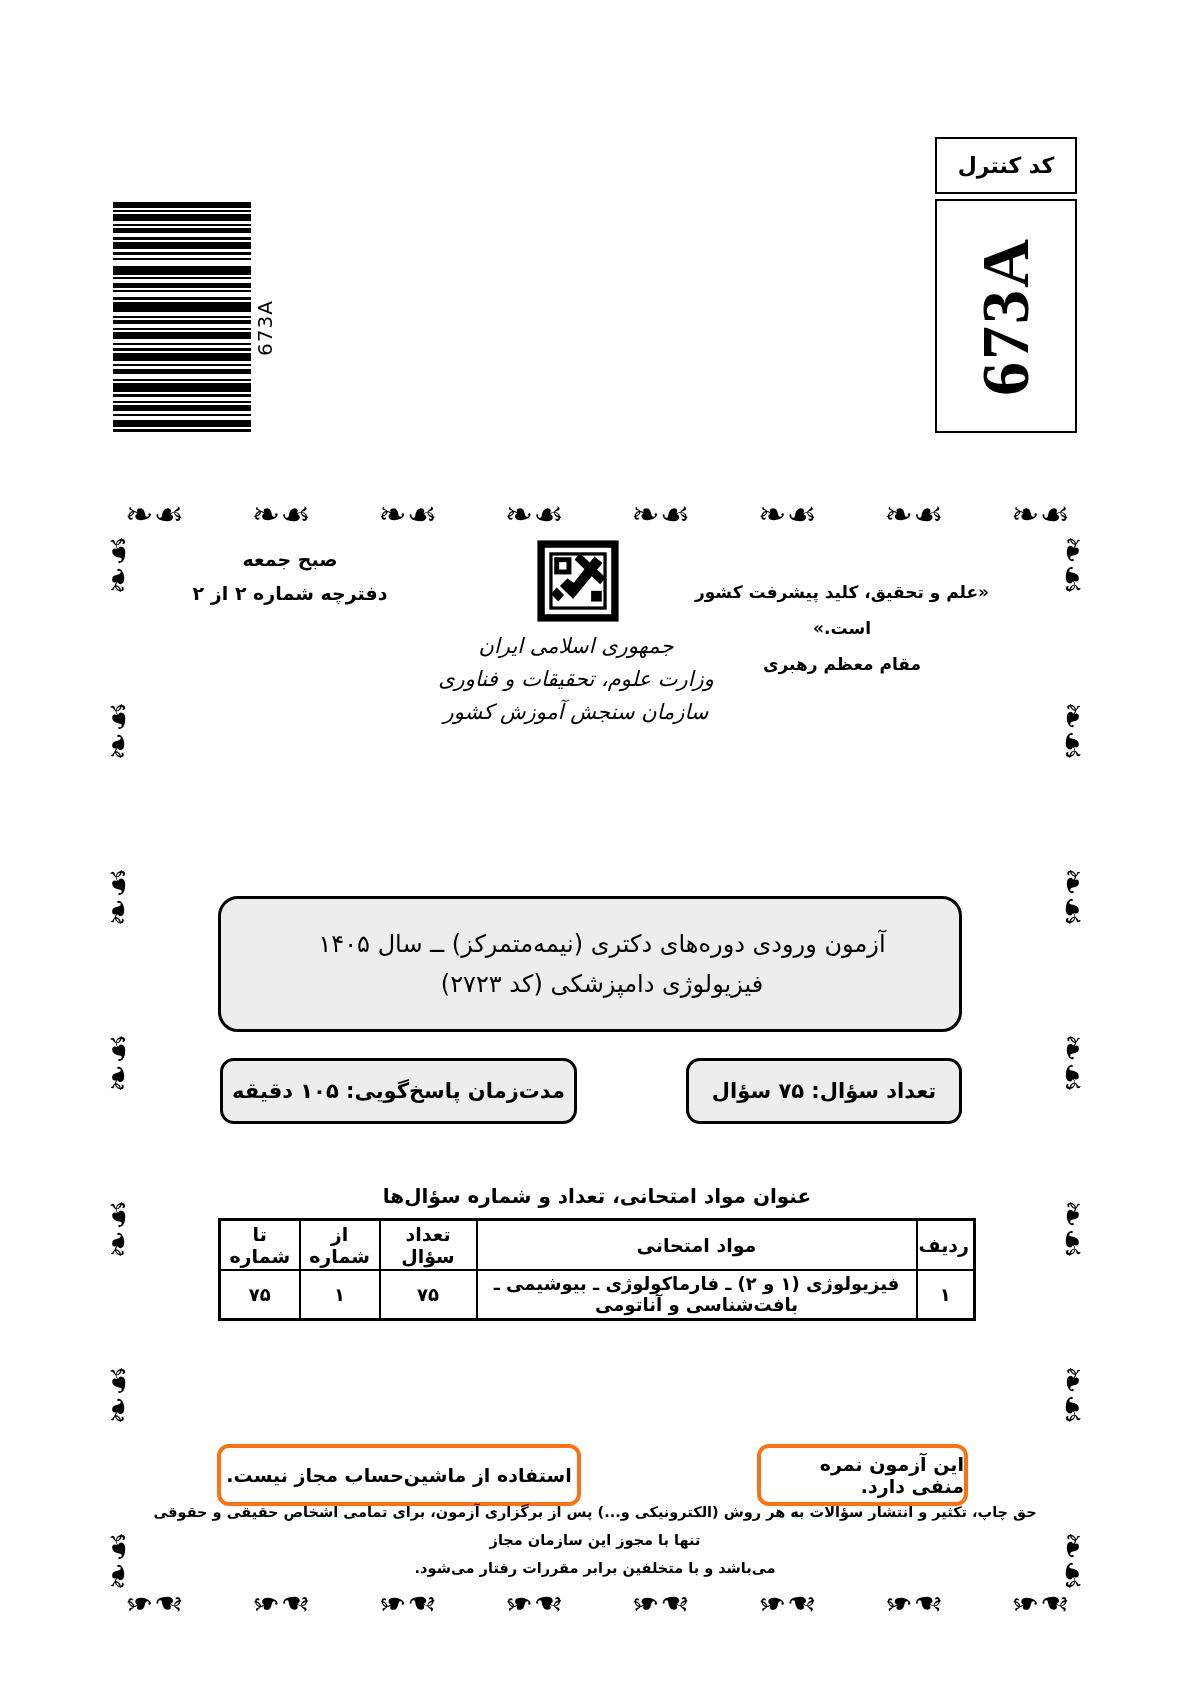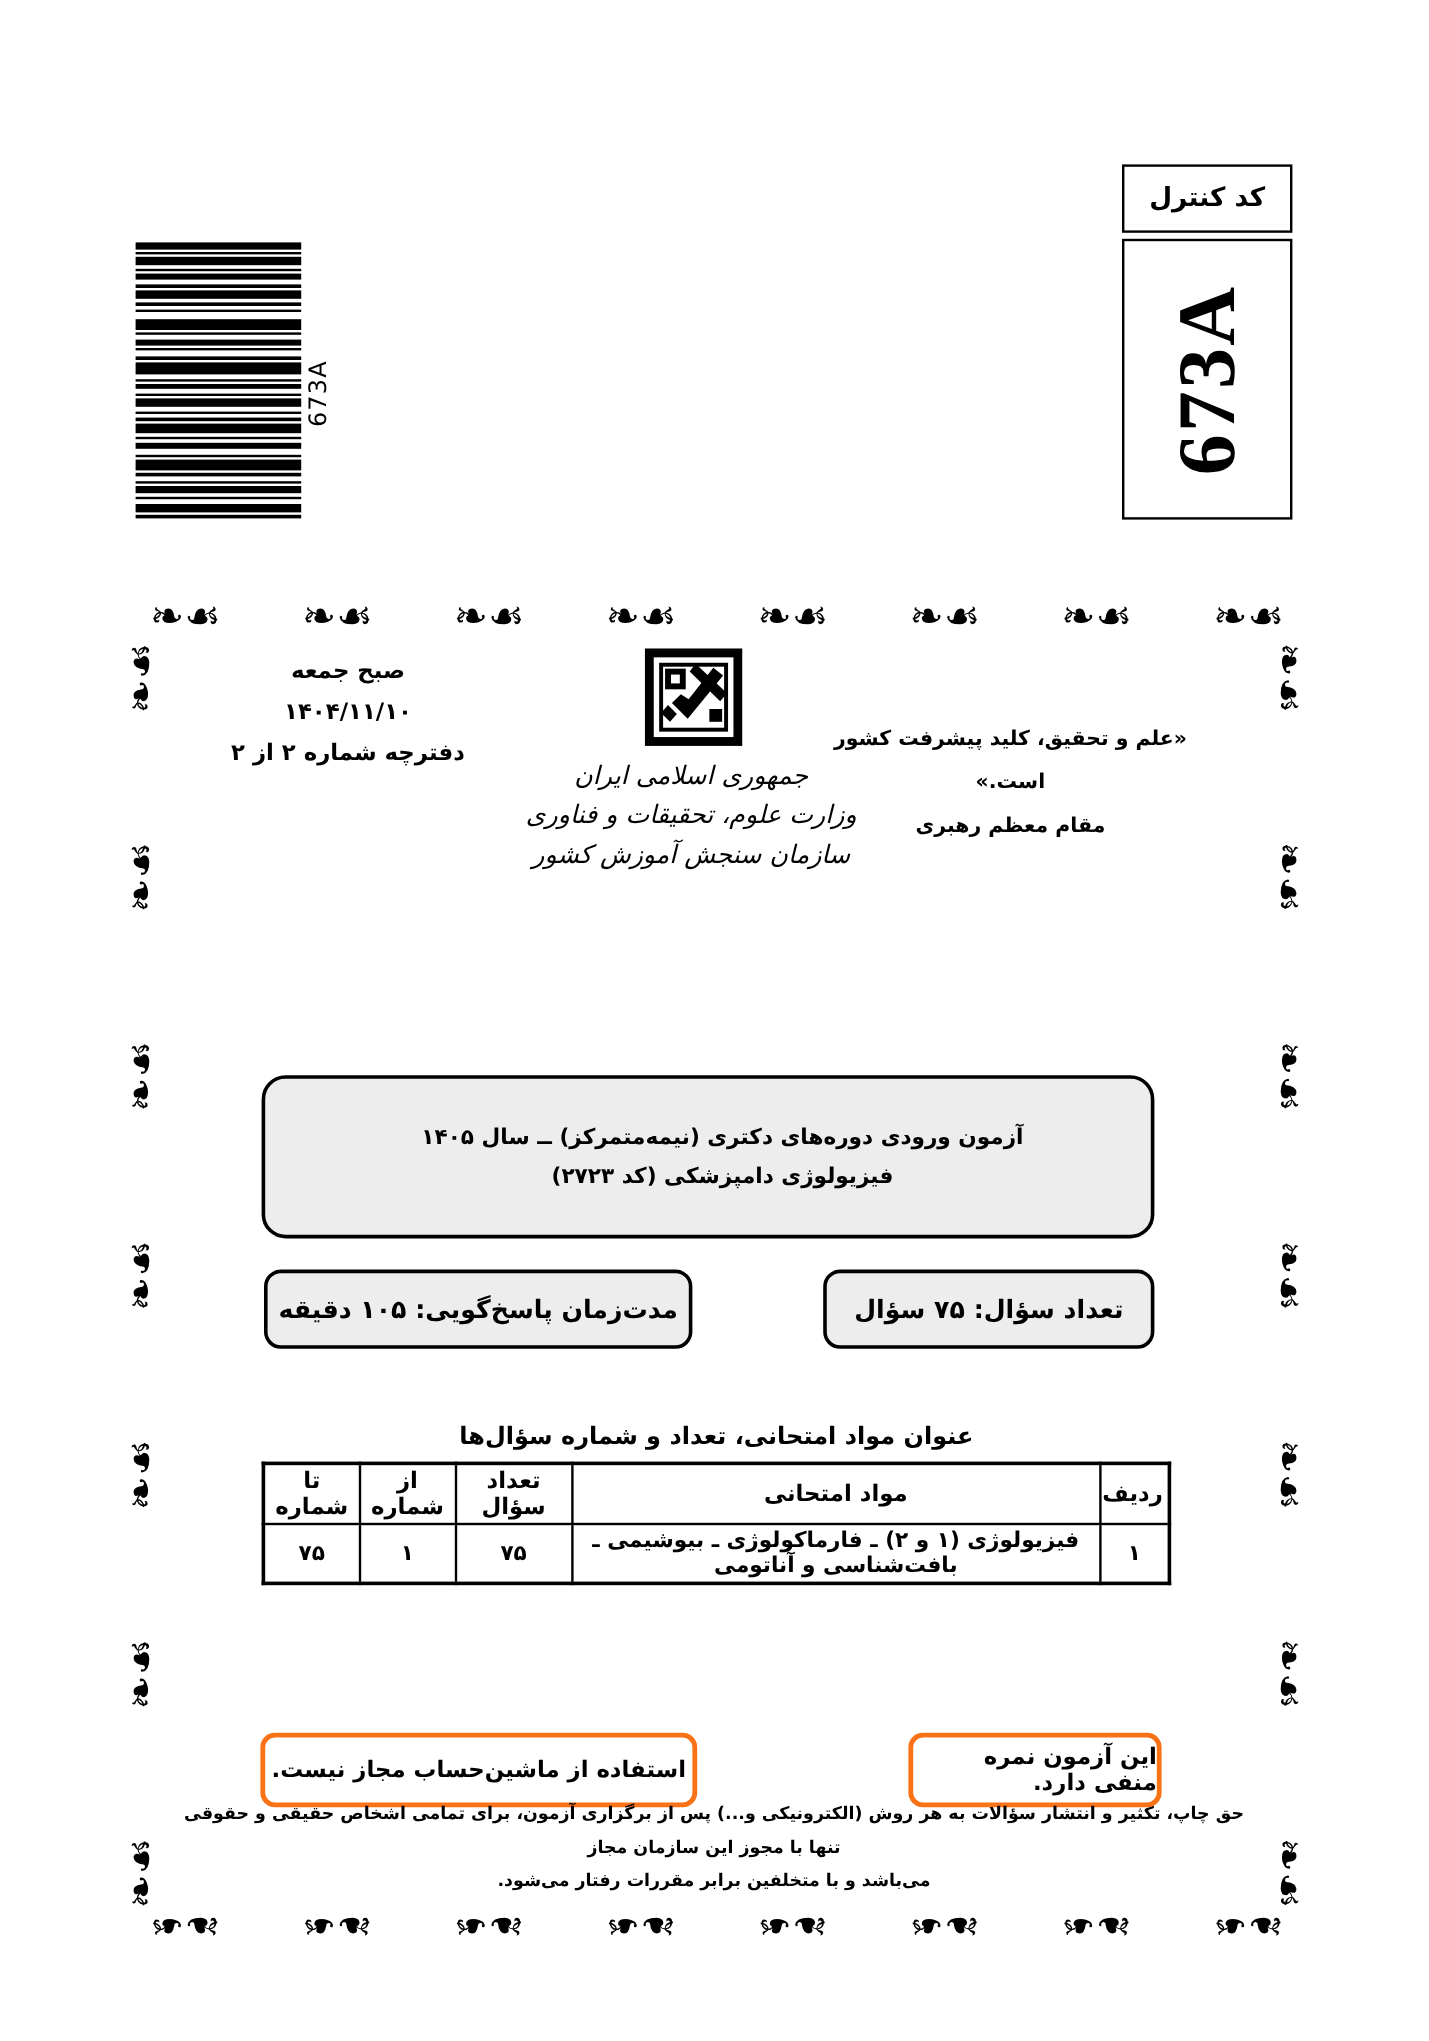--- a/index.html
+++ b/index.html
@@ -53,28 +53,28 @@
     font-weight:bold;font-size:19px;line-height:34px;
   }
   .logo{position:absolute;left:537px;top:540px;width:82px;height:82px;}
   .org{
     position:absolute;left:396px;top:630px;width:360px;text-align:center;
     font-family:"DejaVu Serif","Liberation Serif",serif;font-style:italic;
     font-size:21px;line-height:33px;
   }
   .quote{
     position:absolute;left:672px;top:574px;width:340px;text-align:center;
-    font-weight:bold;font-size:17px;line-height:36px;margin-top:24px;
+    font-weight:bold;font-size:17px;line-height:36px;
   }
   
   .title-box{
     position:absolute;left:218px;top:896px;width:744px;height:136px;
     background:#ededed;border:3px solid #000;border-radius:20px;box-sizing:border-box;
     display:flex;flex-direction:column;align-items:center;justify-content:center;gap:12px;
-    font-weight:bold;font-size:18px;padding-left:24px;
+    font-weight:normal;font-size:24px;padding-left:24px;
   }
   
   .pill{
     position:absolute;top:1058px;height:66px;background:#ededed;border:3px solid #000;
     border-radius:14px;box-sizing:border-box;display:flex;align-items:center;justify-content:center;
     font-weight:bold;font-size:21px;
   }
   .pill-count{left:686px;width:276px;}
   .pill-duration{left:220px;width:357px;}
   
@@ -222,21 +222,20 @@
       <span>☙❧</span>
       <span>☙❧</span>
       <span>☙❧</span>
       <span>☙❧</span>
       <span>☙❧</span>
       <span>☙❧</span>
     </div>
 
   <div class="sched">
     <div>صبح جمعه</div>
-    <div>۱۴۰۴/۱۱/۱۰</div>
     <div>دفترچه شماره ۲ از ۲</div>
   </div>
 
   <div class="logo">
     <svg viewBox="0 0 100 100" width="82" height="82" xmlns="http://www.w3.org/2000/svg">
       <rect x="5" y="5" width="90" height="90" fill="none" stroke="#000" stroke-width="9"></rect>
       <rect x="17" y="17" width="66" height="66" fill="none" stroke="#000" stroke-width="4"></rect>
       <polygon points="28,56 44,72 80,28 70,20 45,52 37,47" fill="#000"></polygon>
       <polygon points="52,16 84,46 77,54 46,24" fill="#000"></polygon>
       <rect x="24" y="24" width="15" height="15" fill="none" stroke="#000" stroke-width="6"></rect>

